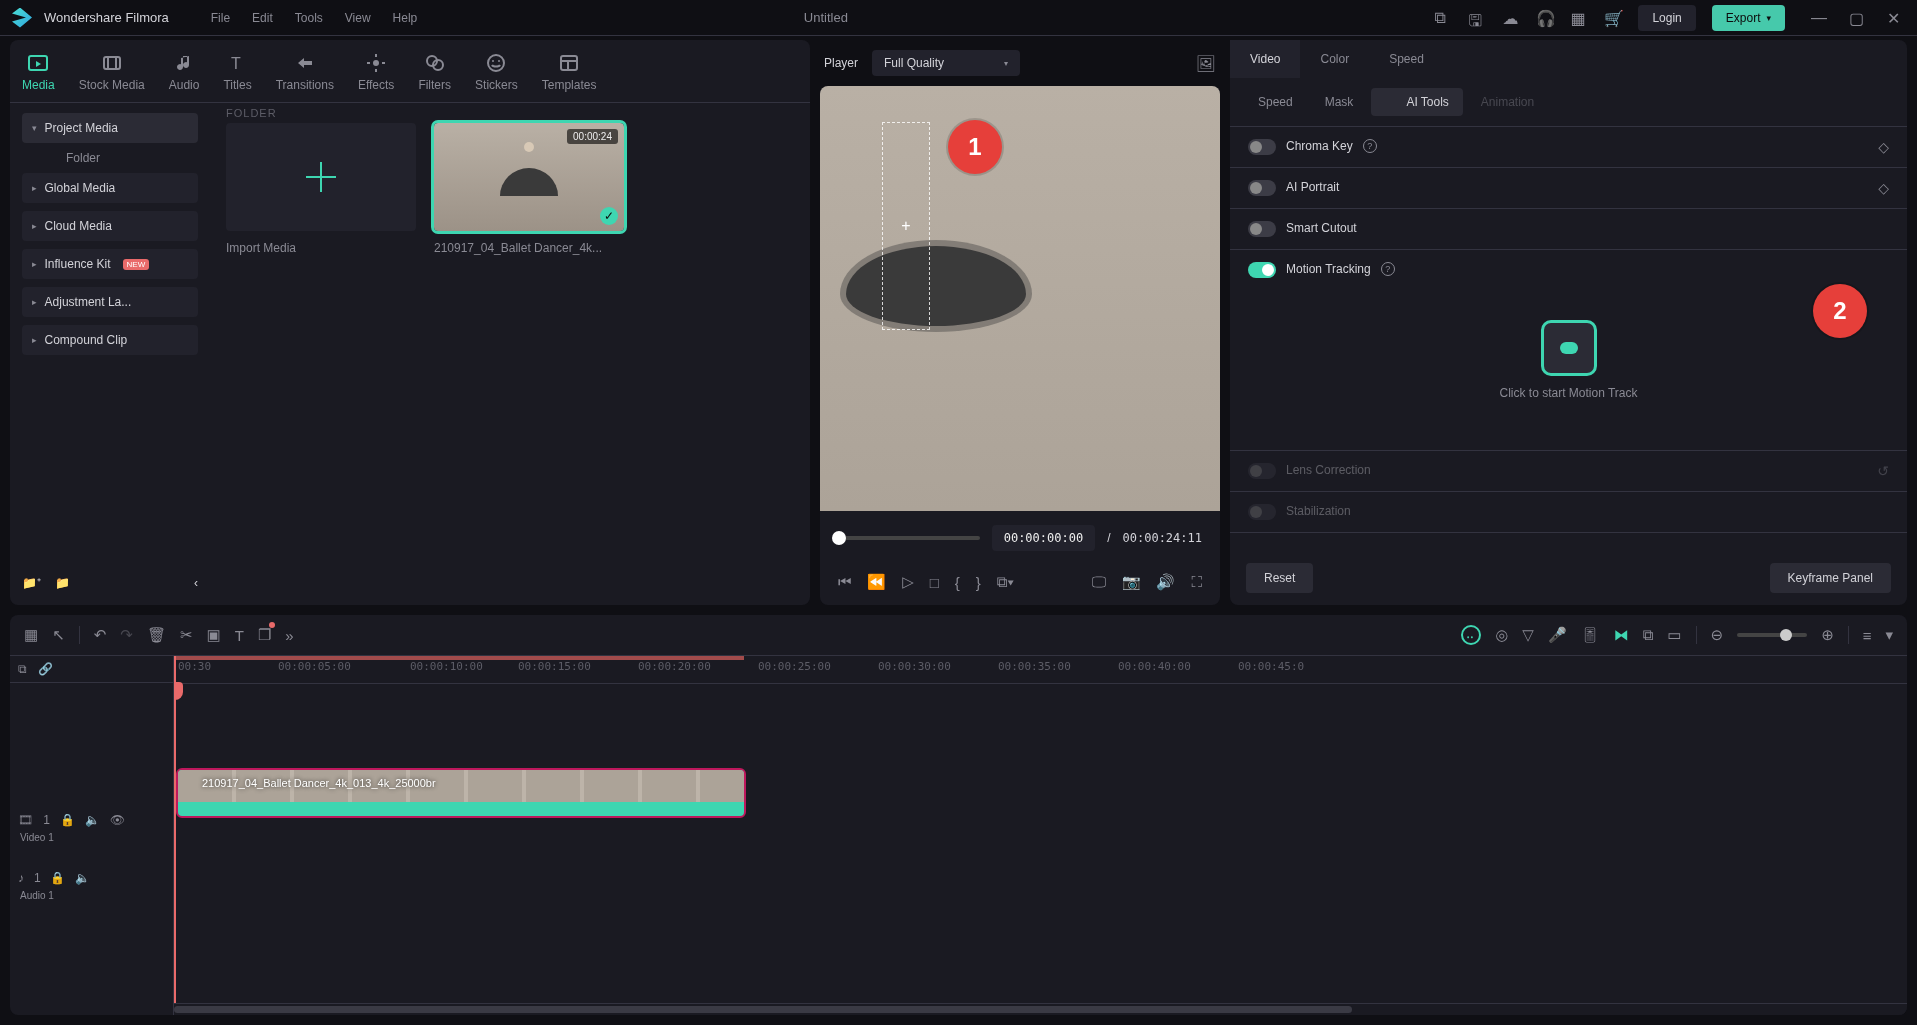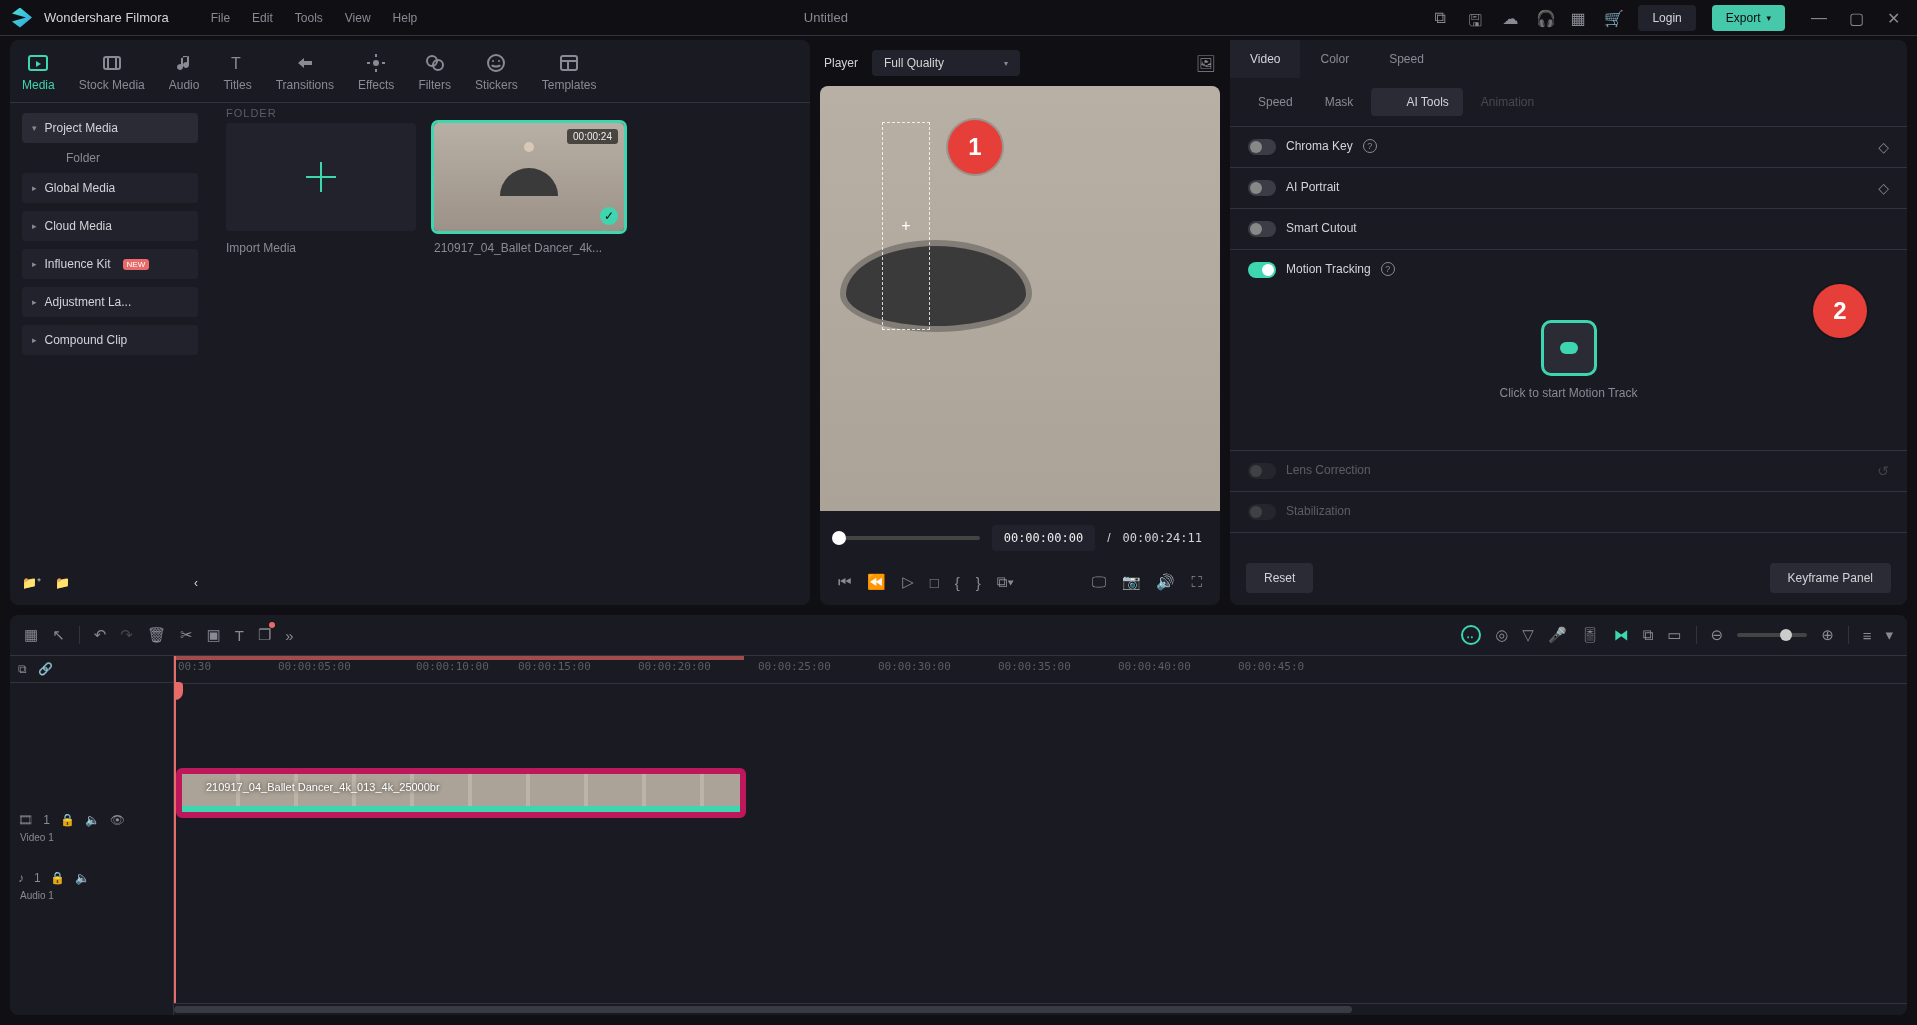--- a/index.html
+++ b/index.html
@@ -252,21 +252,21 @@
 .play-range { position: absolute; left: 0; top: 0; height: 4px; width: 570px; background: #a24b4b; }
 .playhead { position: absolute; left: 0; top: 0; bottom: 0; width: 2px; background: #e96a6a; }
 .playhead::before {
   content: ""; position: absolute; top: 26px; left: -7px; width: 16px; height: 18px;
   background: #e96a6a; border-radius: 4px 4px 8px 8px;
 }
 .track-lane { height: 58px; position: relative; }
 .track-lane.empty { height: 80px; }
 .clip {
   position: absolute; left: 2px; top: 4px; height: 50px; width: 570px;
-  background: var(--accent); border: 6px solid #be185d; border-radius: 6px;
+  background: var(--accent); border: 2px solid #be185d; border-radius: 6px;
   overflow: hidden; display: flex; align-items: flex-end;
 }
 .clip-film {
   position: absolute; top: 0; left: 0; right: 0; height: 32px;
   background: repeating-linear-gradient(90deg, #aca398 0 54px, #bdb4a9 54px 58px);
   display: flex;
 }
 .clip-label {
   position: absolute; top: 7px; left: 24px; color: #fff; font-size: 11px;
   text-shadow: 0 0 4px rgba(0,0,0,.8);
@@ -606,21 +606,21 @@
         <span class="lbl">Audio 1</span>
       </div>
       <div style="flex:1"></div>
     </div>
 
     <div class="tl-tracks">
       <div class="ruler">
         <div class="play-range"></div>
         <span class="tick" style="left:4px">00:30</span>
         <span class="tick" style="left:104px">00:00:05:00</span>
-        <span class="tick" style="left:242px">00:00:10:00</span>
+        <span class="tick" style="left:236px">00:00:10:00</span>
         <span class="tick" style="left:344px">00:00:15:00</span>
         <span class="tick" style="left:464px">00:00:20:00</span>
         <span class="tick" style="left:584px">00:00:25:00</span>
         <span class="tick" style="left:704px">00:00:30:00</span>
         <span class="tick" style="left:824px">00:00:35:00</span>
         <span class="tick" style="left:944px">00:00:40:00</span>
         <span class="tick" style="left:1064px">00:00:45:0</span>
       </div>
       <div class="playhead"></div>
       <div class="track-lane empty"></div>

